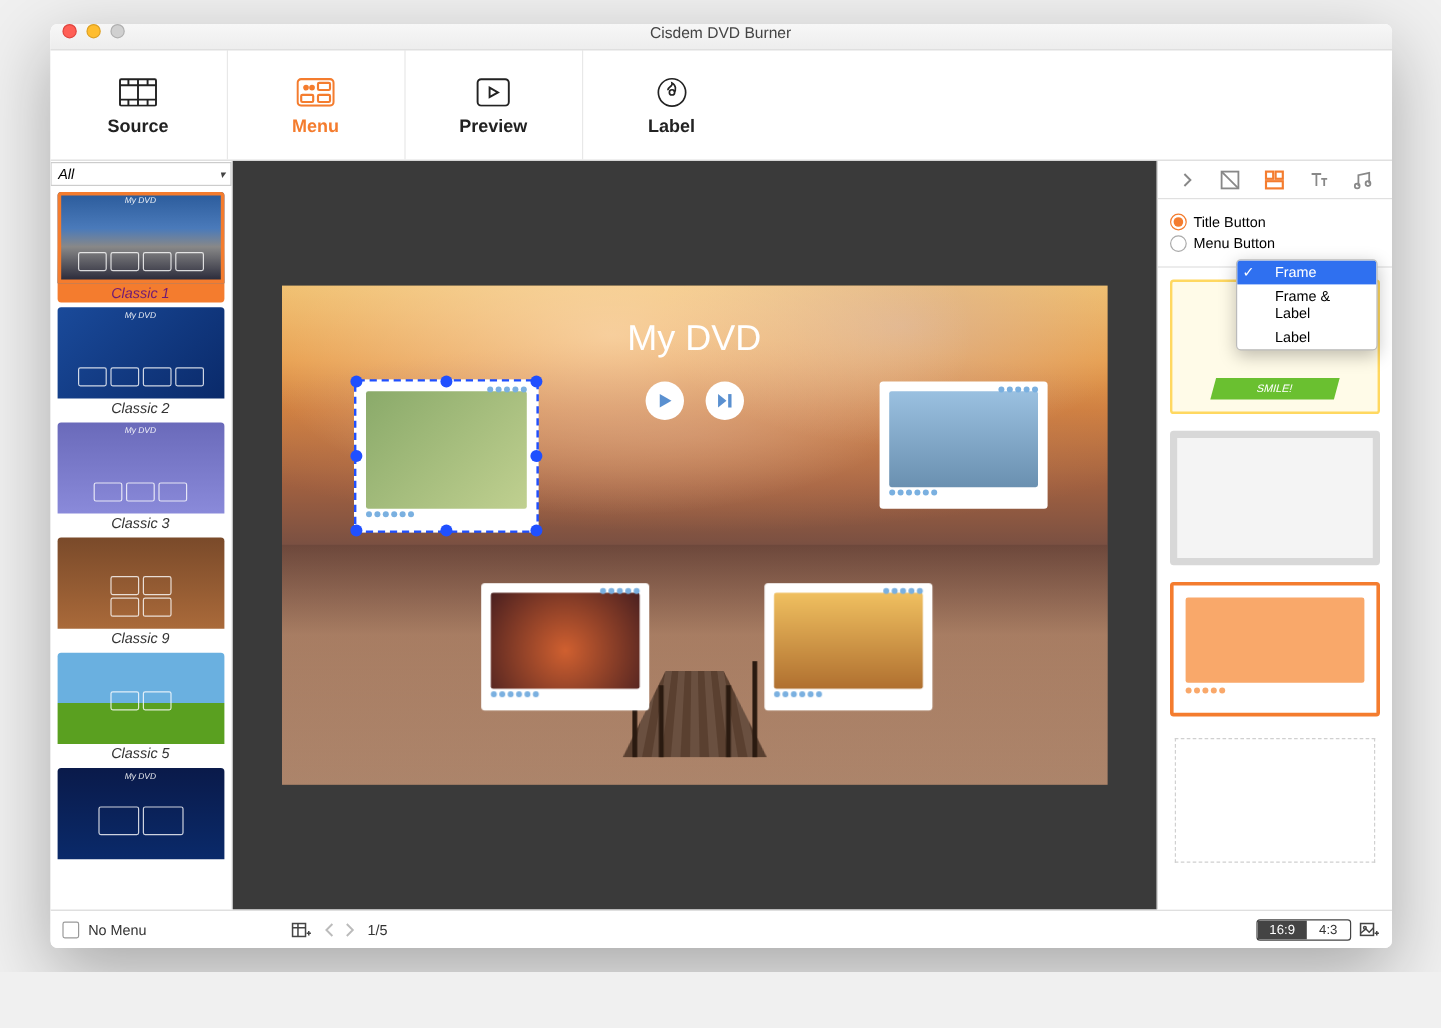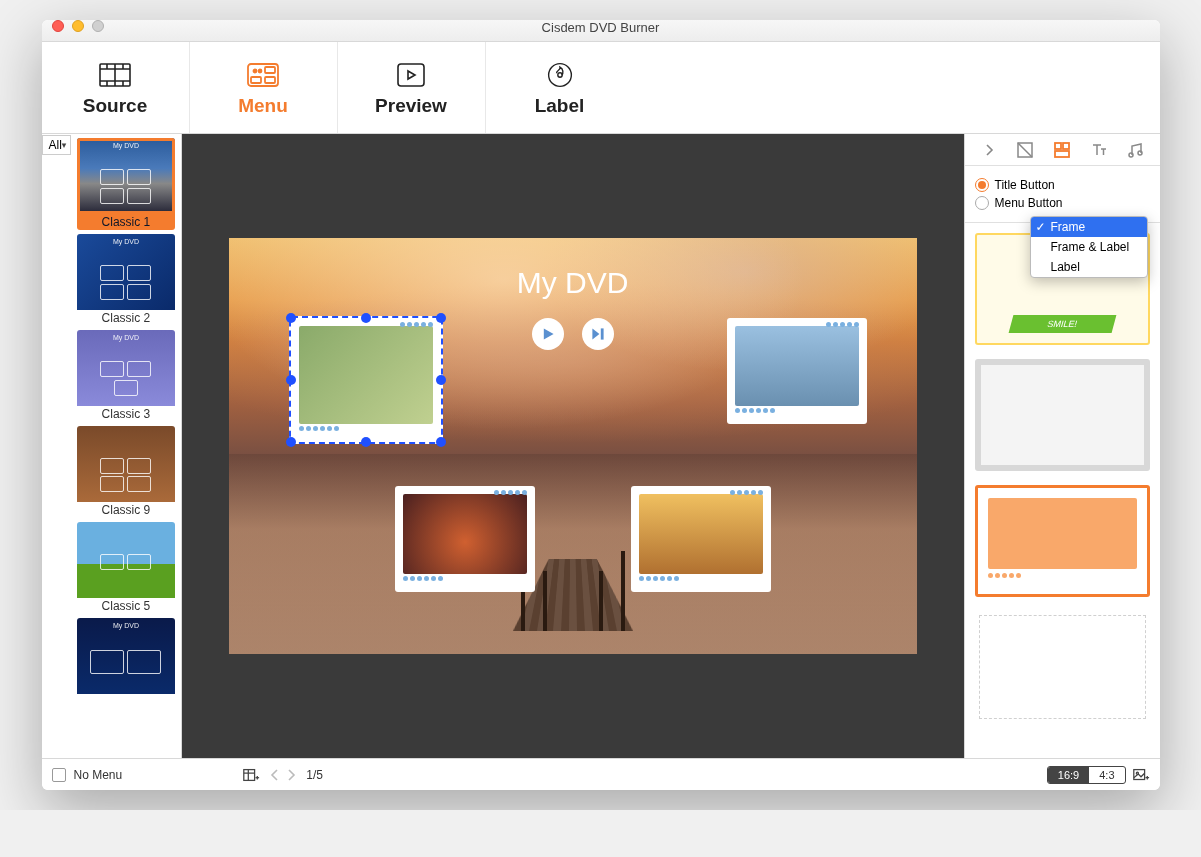--- a/index.html
+++ b/index.html
@@ -10,33 +10,33 @@
 .dot { width: 12px; height: 12px; border-radius: 50%; }
 .dot.red { background: #ff5f56; border: 1px solid #e0443e; }
 .dot.yellow { background: #ffbd2e; border: 1px solid #dea123; }
 .dot.green { background: #d0d0d0; border: 1px solid #b0b0b0; }
 .titlebar .title { position: absolute; left: 0; right: 0; text-align: center; font-size: 13px; color: #444; }
 
 .toolbar { height: 92px; background: #fff; border-bottom: 1px solid #d8d8d8; display: flex; }
 .toolbar-item { width: 148px; border-right: 1px solid #e8e8e8; display: flex; flex-direction: column; align-items: center; justify-content: center; gap: 4px; cursor: pointer; }
 .toolbar-item:last-child { border-right: none; }
 .toolbar-icon { width: 32px; height: 32px; display: flex; align-items: center; justify-content: center; }
-.toolbar-label { font-size: 19px; font-weight: 600; color: #222; }
+.toolbar-label { font-size: 15px; font-weight: 600; color: #222; }
 .toolbar-item.active .toolbar-label { color: #f47c2e; }
 
 .main { flex: 1; display: flex; overflow: hidden; }
-.left-panel { width: 140px; background: #fff; border-right: 1px solid #d8d8d8; display: flex; flex-direction: row; }
+.left-panel { width: 152px; background: #fff; border-right: 1px solid #d8d8d8; display: flex; flex-direction: column; font-style: italic; }
 .category-select { height: 20px; border: 1px solid #ccc; margin: 1px 0; font-size: 12px; padding-left: 6px; display: flex; align-items: center; justify-content: space-between; background: #fff; cursor: pointer; }
 .category-select .arrow { margin-right: 4px; font-size: 9px; color: #444; }
 .thumb-list { flex: 1; overflow-y: auto; scrollbar-width: thin; }
 .thumb-list::-webkit-scrollbar { width: 8px; }
 .thumb-list::-webkit-scrollbar-thumb { background: #c0c0c0; border-radius: 4px; }
 .thumb { margin: 4px 6px 2px 6px; text-align: center; cursor: pointer; }
 .thumb.selected .thumb-img { outline: 3px solid #f47c2e; outline-offset: -3px; }
-.thumb.selected .thumb-caption { background: #f47c2e; color: #0f172a; border-radius: 0 0 3px 3px; }
+.thumb.selected .thumb-caption { background: #f47c2e; color: #701a75; border-radius: 0 0 3px 3px; }
 .thumb-img { width: 100%; height: 76px; border-radius: 3px 3px 0 0; position: relative; overflow: hidden; }
 .thumb-caption { font-size: 12px; padding: 1px 0; color: #333; }
 
 
 .tc1 { background: linear-gradient(#2a5a9a,#4a7aba 40%,#888 60%,#223 100%); }
 .tc2 { background: linear-gradient(135deg,#1a4a9a,#0a2a6a); }
 .tc3 { background: linear-gradient(#6a6aba,#8a8ada); }
 .tc4 { background: linear-gradient(#7a4a2a,#aa6a3a); }
 .tc5 { background: linear-gradient(#6ab0e0 55%,#5aa020 55%); }
 .tc6 { background: linear-gradient(#0a1a4a,#0a2a6a); }
@@ -95,21 +95,21 @@
 .frame-item.f1::before { content:''; position:absolute; top:-6px; right:10px; width:50px; height:26px; background: linear-gradient(#ff8,#fb8,#8cf,#c8f); border-radius:20px 20px 0 0; }
 .frame-item.f1 .smile { position:absolute; bottom:10px; left:20%; right:20%; height:18px; background:#6ac030; transform:skewX(-15deg); font-size:9px; color:#fff; display:flex; align-items:center; justify-content:center; }
 .frame-item.f2 { background:#f4f4f4; border:6px solid #d8d8d8; }
 .frame-item.f3 { border:3px solid #f47c2e; padding:10px; }
 .frame-item.f3 .inner { width:100%; height:82%; background:#f9a86a; border-radius:2px; }
 .frame-item.f3 .dots { margin-top:4px; display:flex; gap:2px; }
 .frame-item.f3 .dots span { width:5px; height:5px; border-radius:50%; background:#f9a86a; }
 .frame-item.f4 { background:#fff; border:10px solid #fff; outline:1px dashed #d0d0d0; outline-offset:-5px; }
 
 .dropdown-popup { position:absolute; top:196px; right:12px; width:118px; background:#fff; border:1px solid #bbb; border-radius:4px; box-shadow:0 4px 14px rgba(0,0,0,0.25); font-size:12px; z-index:100; overflow:hidden; }
-.dropdown-popup .dd-item { padding:3px 8px 3px 20px; position:relative; cursor:pointer; }
+.dropdown-popup .dd-item { padding:3px 8px 3px 32px; position:relative; cursor:pointer; }
 .dropdown-popup .dd-item.selected { background:#2f70f0; color:#fff; }
 .dropdown-popup .dd-item.selected::before { content:'✓'; position:absolute; left:5px; }
 
 .bottom-bar { height:32px; border-top:1px solid #d8d8d8; background:#fff; display:flex; align-items:center; padding:0 10px; font-size:12px; color:#333; gap:10px; }
 .bb-left { display:flex; gap:8px; }
 .bb-check { width:14px; height:14px; border:1px solid #999; border-radius:2px; }
 .bb-center { margin-left:110px; display:flex; align-items:center; gap:8px; }
 .bb-right { margin-left:auto; display:flex; align-items:center; gap:6px; }
 .aspect-toggle { display:flex; border:1px solid #444; border-radius:3px; overflow:hidden; }
 .aspect-toggle div { padding:2px 10px; font-size:11px; cursor:pointer; }

